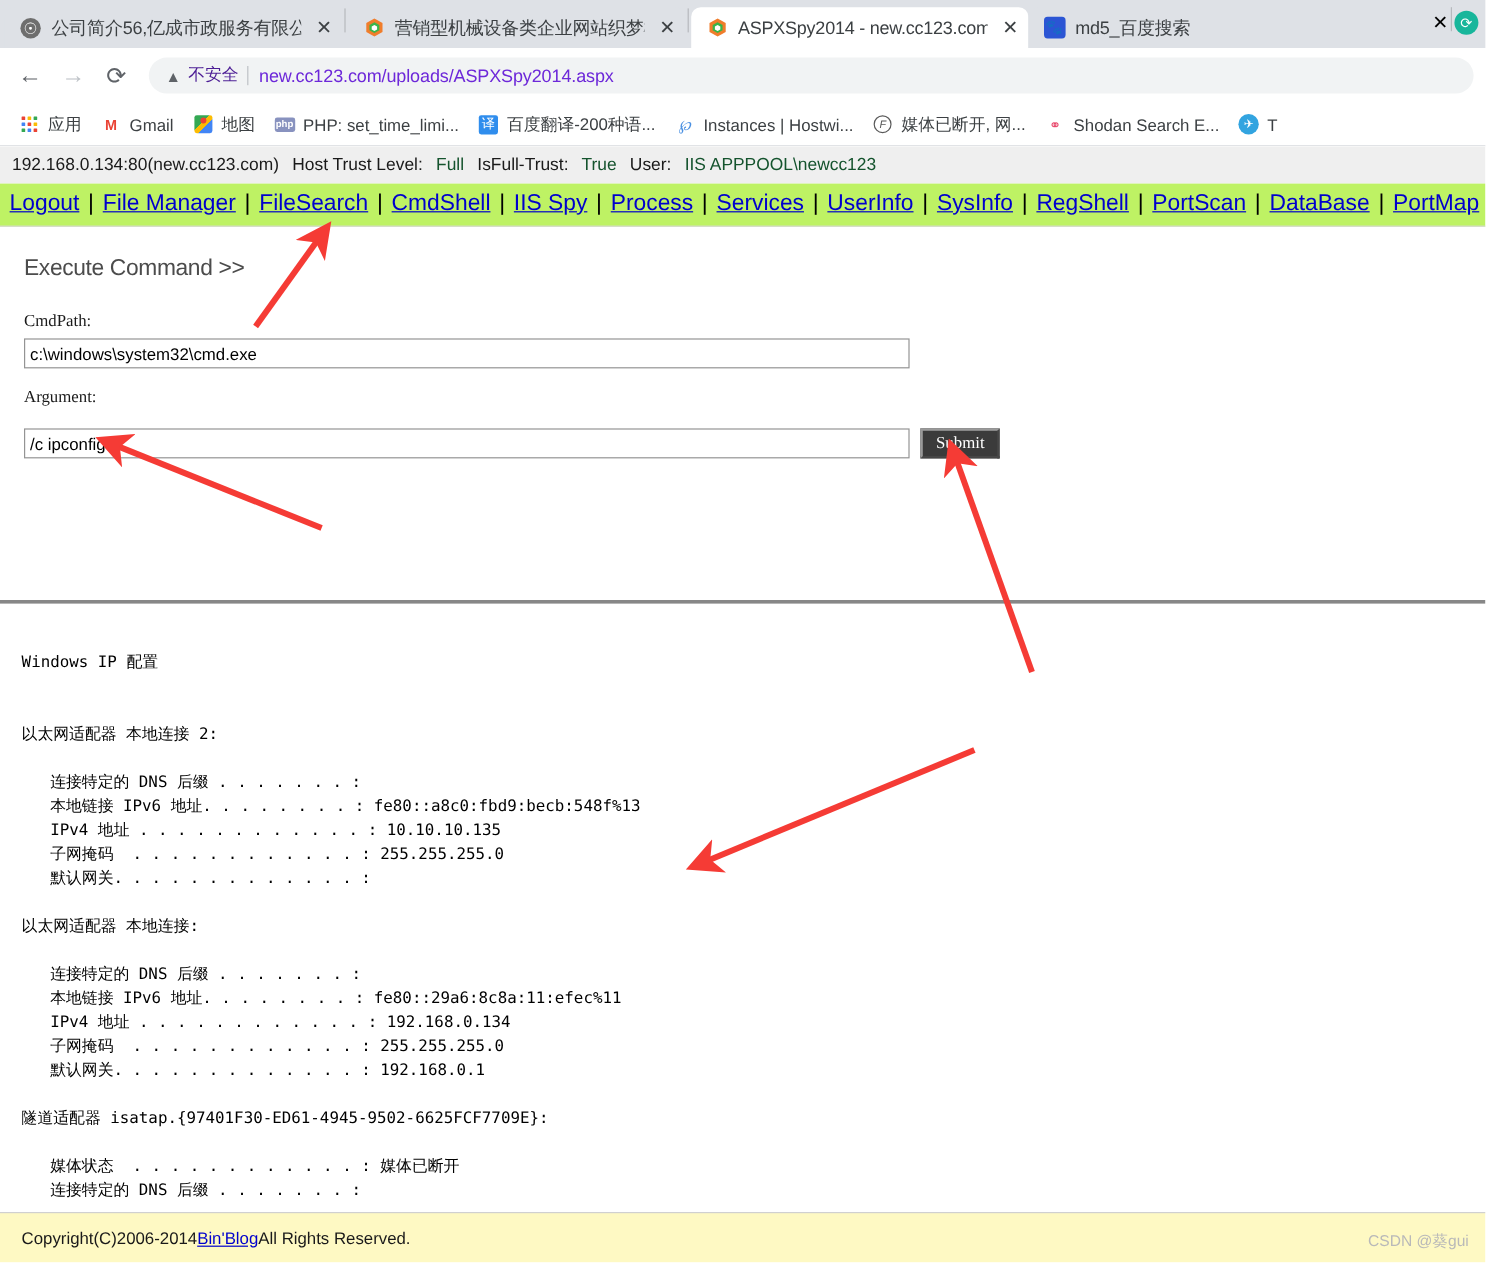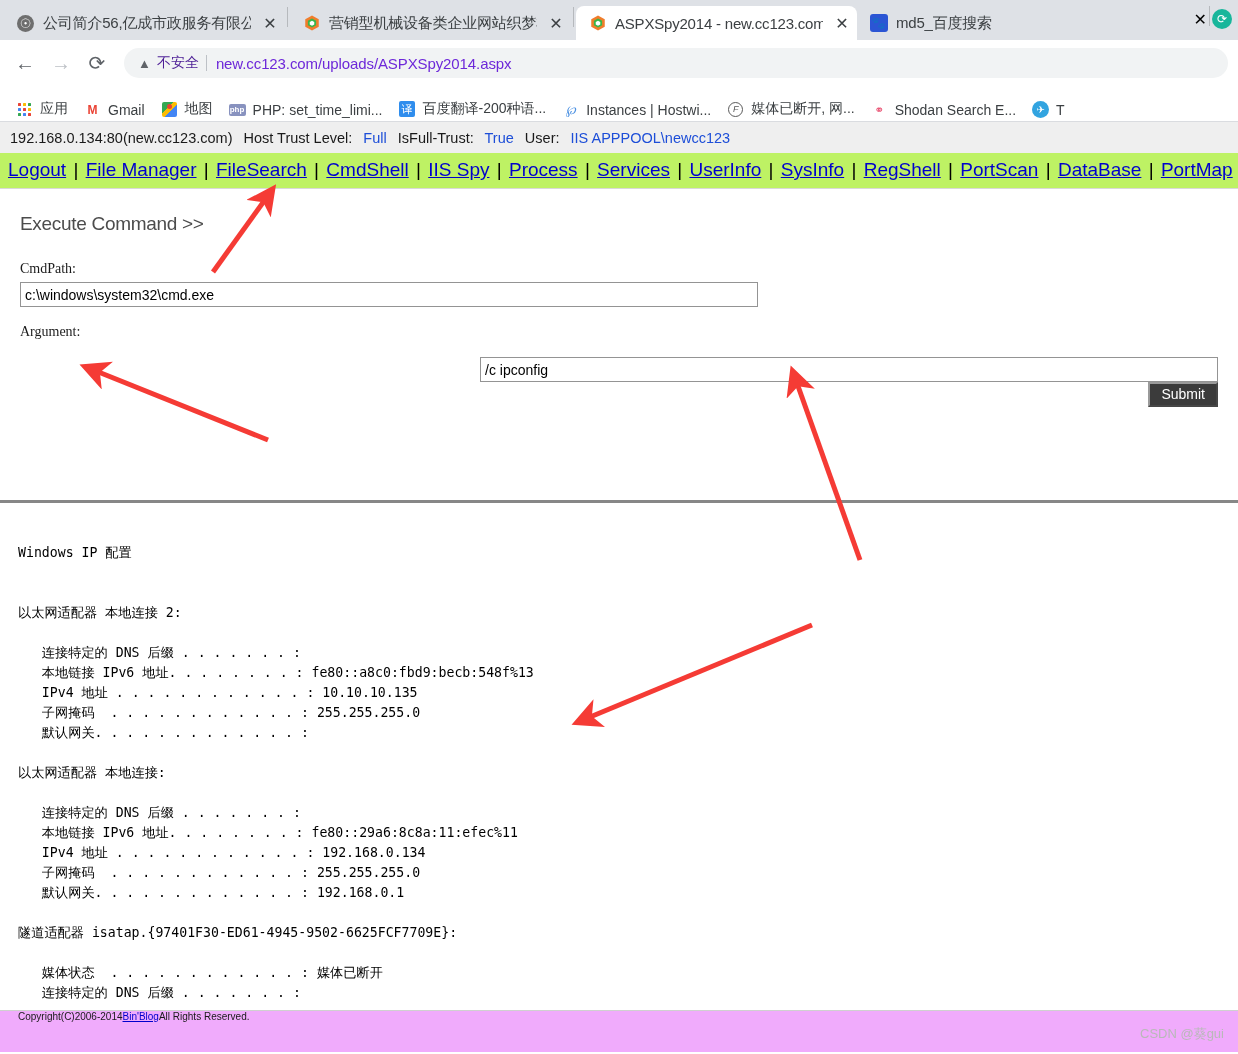--- a/index.html
+++ b/index.html
@@ -121,21 +121,21 @@
   }
   .omnibox .warn-icon { font-size: 13px; color: #5f6368; margin-right: 6px; }
   .omnibox .warn-text { color: #4c1d95; font-size: 14px; margin-right: 7px; }
   .omnibox .vbar { width:1px; height:16px; background:#bdc1c6; margin-right:9px; }
   .omnibox .url { color:#6d28d9; font-size: 15px; letter-spacing: -0.1px;}
 
   .bookmarks {
     height: 36px;
     background: #ffffff;
     display: flex;
-    align-items: flex-end;
+    align-items: center;
     padding: 0 8px;
     border-bottom: 1px solid #dadce0;
     overflow: hidden;
   }
   .bm {
     display: flex; align-items: center;
     padding: 3px 8px;
     font-size: 14px;
     color: #3c4043;
     white-space: nowrap;
@@ -168,21 +168,21 @@
     overflow: hidden;
   }
   .status-bar {
     background: #efefef;
     padding: 8px 10px 7px 10px;
     font-size: 14.5px;
     color: #1a1a1a;
     font-family: "Liberation Sans", sans-serif;
     white-space: nowrap;
   }
-  .status-bar .red { color: #1d4ed8; text-align: right; }
+  .status-bar .red { color: #14532d; text-align: right; }
   .status-bar .sp { display:inline-block; width:7px; }
 
   .menu-bar {
     background: #bef264;
     padding: 6px 10px 7px 8px;
     font-size: 19px;
     color: #000;
     white-space: nowrap;
     border-bottom: 1px solid #d9d9d9;
   }
@@ -212,28 +212,28 @@
     height: 25px;
     border: 1px solid #949494;
     background: #fff;
     font-size: 14px;
     font-family: "Liberation Sans", sans-serif;
     color: #000;
     padding: 0 4px;
     display: block;
     outline: none;
   }
-  .row-arg { display: flex; align-items: flex-end; margin-top: 17px; flex-direction: column; }
+  .row-arg { display: flex; align-items: flex-start; margin-top: 17px; }
   .submit-btn {
     margin-left: 9px;
     background: #3b3b3b;
     color: #ffffff;
     border: 2px outset #9a9a9a;
     font-size: 14px;
-    font-family: Liberation Sans, sans-serif;
+    font-family: Liberation Serif, serif;
     height: 25px;
     padding: 0 11px;
     line-height: 21px;
     cursor: pointer;
   }
   .hrule {
     position: absolute;
     left: 0; right: 0;
     top: 378px;
     height: 3px;
@@ -249,25 +249,26 @@
     line-height: 20px;
     color: #000000;
     white-space: pre;
   }
 
   .footer {
     position: absolute;
     left: 0; right: 0;
     bottom: 0;
     height: 42px;
-    background: #f0abfc;
+    background: #fef9c3;
     border-top: 1px solid #d0d0d0;
     display: flex;
+    align-items: center;
     padding: 0 18px;
-    font-size: 10px;
+    font-size: 14px;
     color: #1a1a1a;
   }
   .footer a { color: #0000cd; text-decoration: underline; }
   .watermark {
     position: absolute;
     right: 14px;
     bottom: 9px;
     font-size: 13px;
     color: #b9b9b9;
   }

